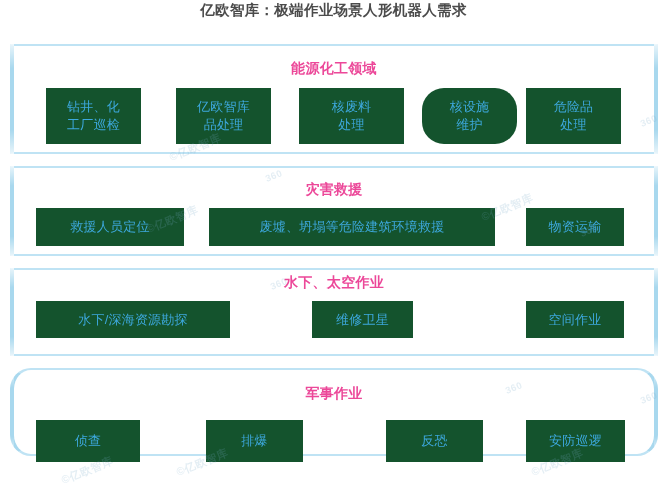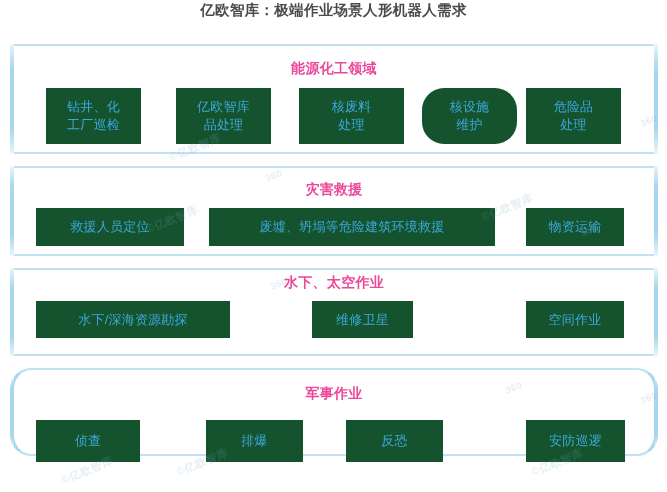--- a/index.html
+++ b/index.html
@@ -172,21 +172,21 @@
       <div class="chip" style="left:298px;width:101px;">维修卫星</div>
       <div class="chip" style="left:512px;width:98px;">空间作业</div>
     </div>
   </div>
 
   <div class="card" id="card-3">
     <div class="card-title">军事作业</div>
     <div class="chip-row">
       <div class="chip" style="left:22px;width:104px;">侦查</div>
       <div class="chip" style="left:192px;width:97px;">排爆</div>
-      <div class="chip" style="left:332px;width:97px;">反恐</div>
+      <div class="chip" style="left:372px;width:97px;">反恐</div>
       <div class="chip" style="left:512px;width:99px;">安防巡逻</div>
     </div>
   </div>
 
 </div>
 
 <div id="watermark-layer">
     <div class="wm" style="left: 60px; top: 463px;">©亿欧智库</div>
     <div class="wm" style="left: 175px; top: 455px;">©亿欧智库</div>
     <div class="wm" style="left: 480px; top: 200px;">©亿欧智库</div>

